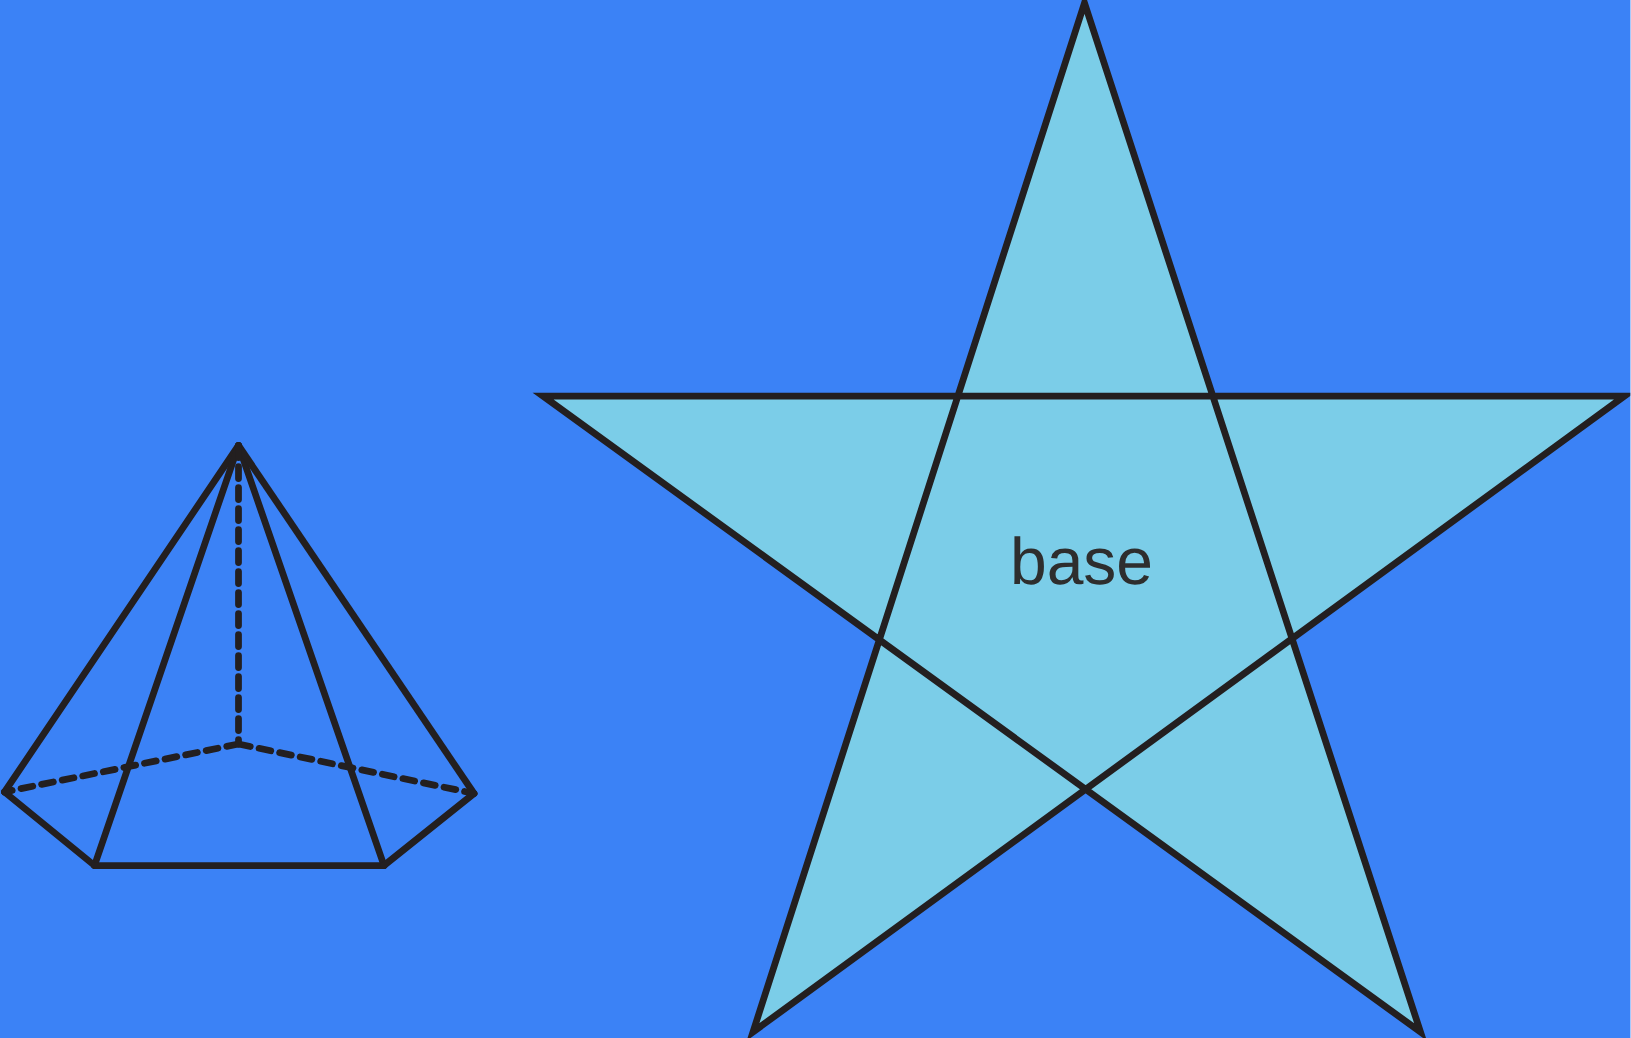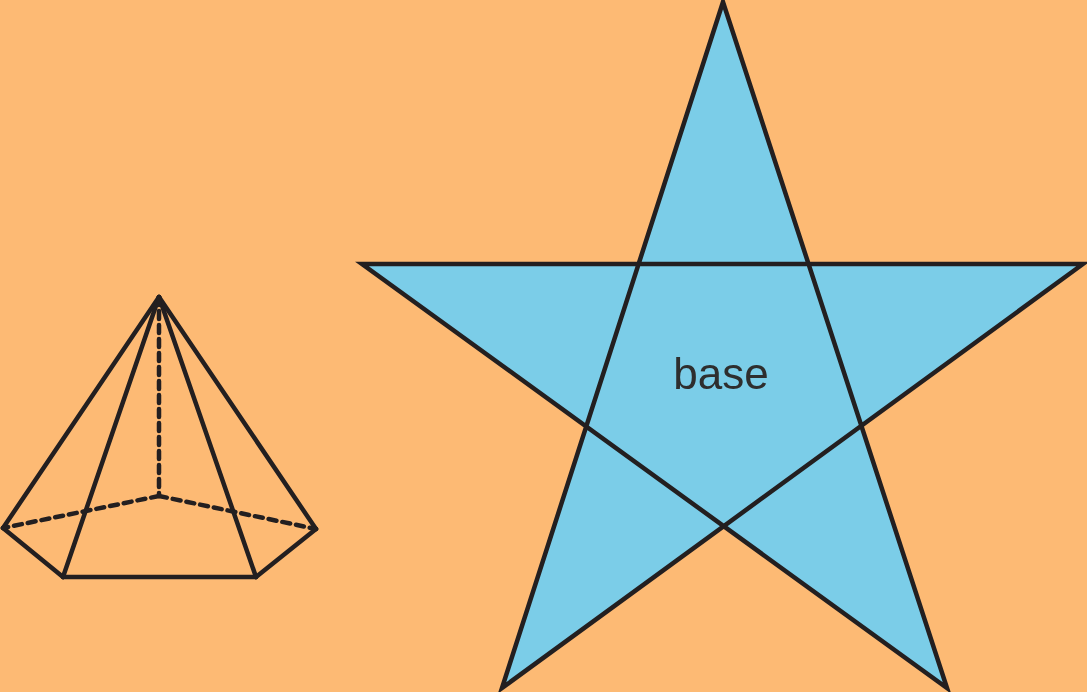--- a/index.html
+++ b/index.html
@@ -4,21 +4,21 @@
 <style>
   html, body {
     margin: 0;
     padding: 0;
     background: #ffffff;
   }
   .stage {
     position: relative;
     width: 1087px;
     height: 692px;
-    background: #fdba74;
+    background: #3b82f6;
     overflow: hidden;
   }
   .stage svg {
     display: block;
     width: 1087px;
     height: 692px;
   }
   #base-label {
     font-family: "Liberation Sans", "DejaVu Sans", sans-serif;
     font-size: 44px;

